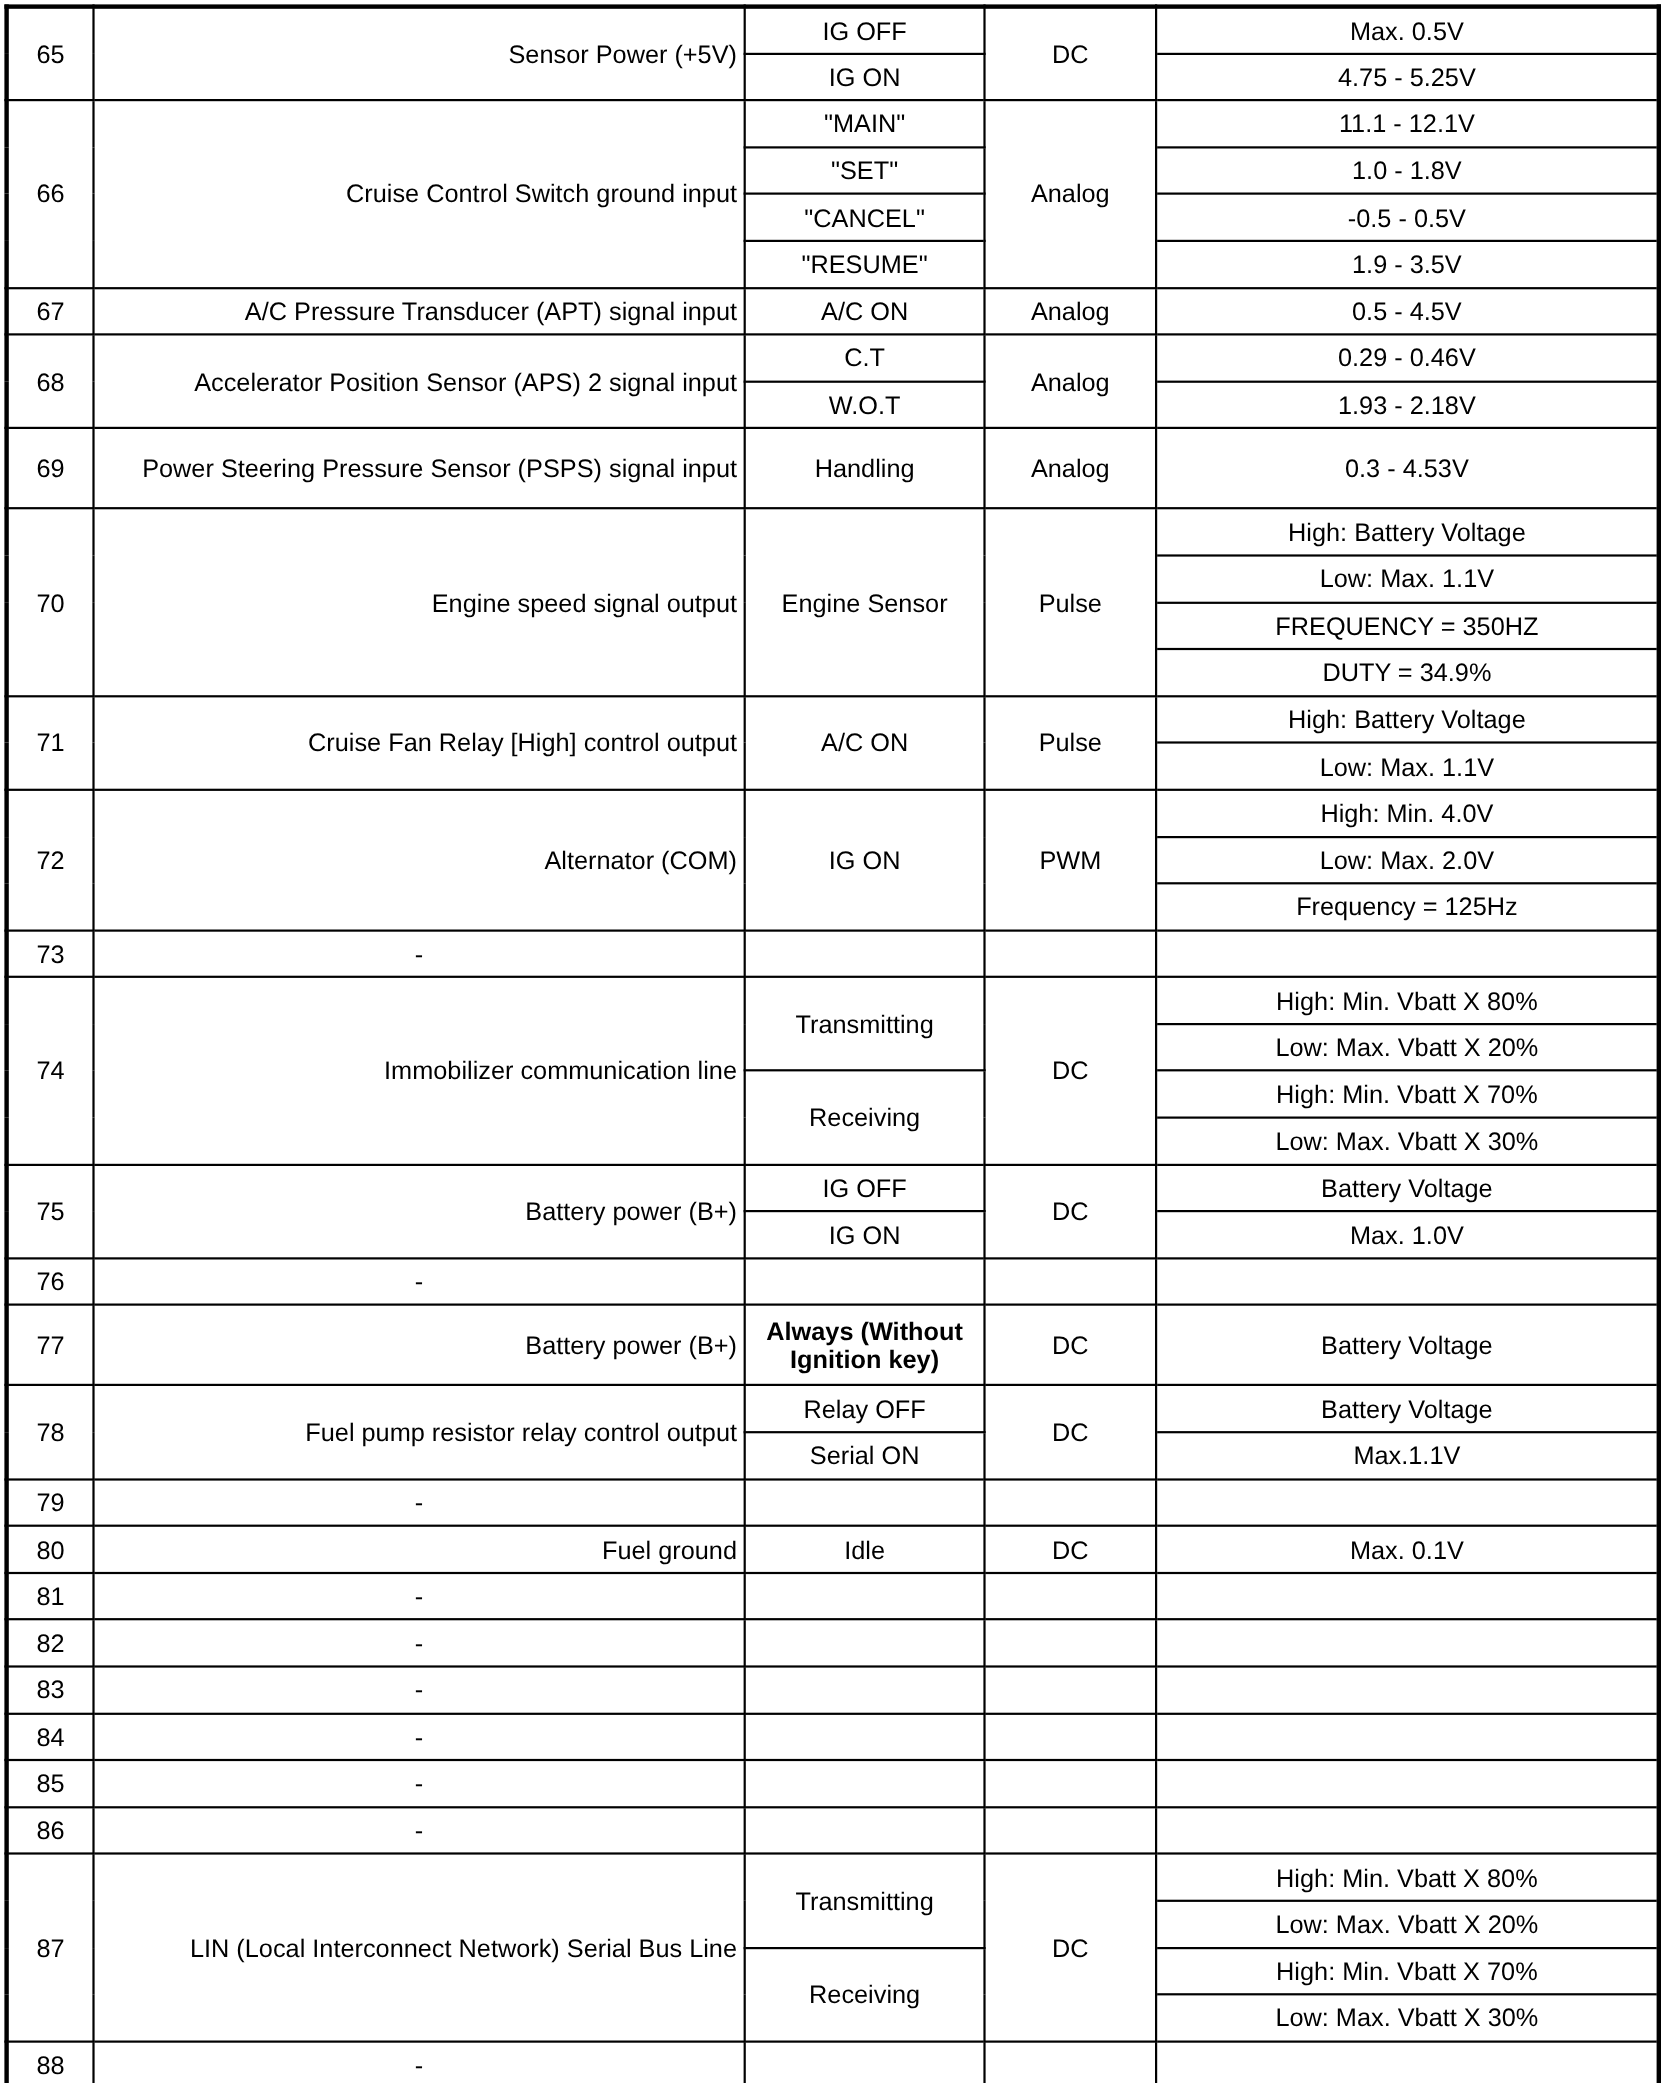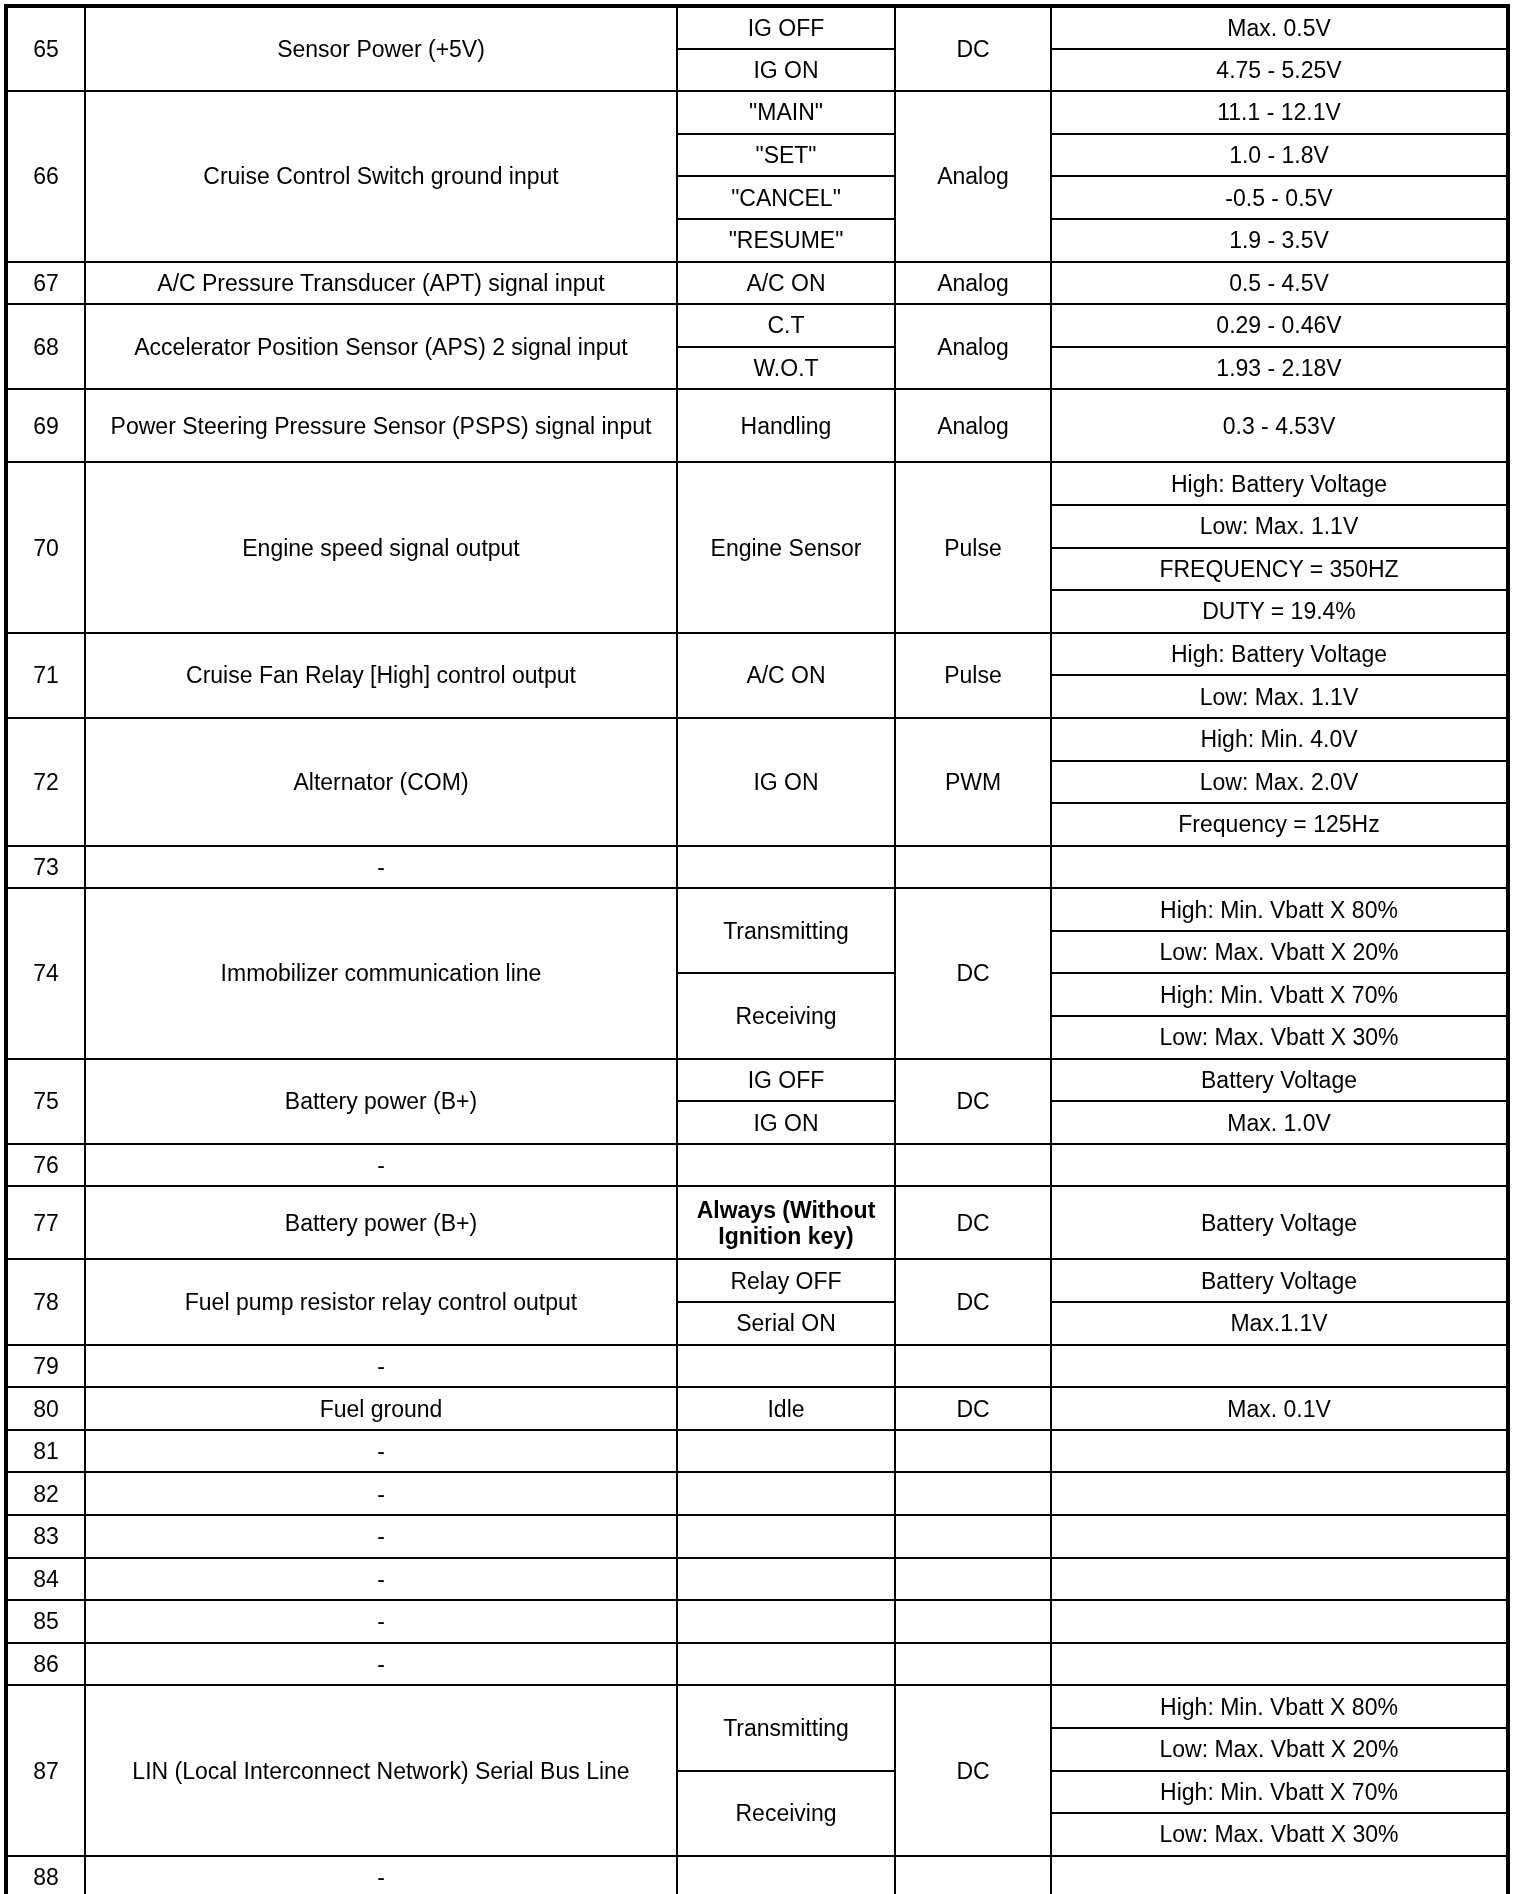--- a/index.html
+++ b/index.html
@@ -13,21 +13,21 @@
   table.pins td {
     border: 2px solid #000;
     padding: 0 6px;
     font-size: 23px;
     line-height: 26px;
     vertical-align: middle;
     text-align: center;
     overflow: hidden;
     white-space: nowrap;
   }
-  table.pins td.desc { text-align: center; white-space: normal; }
+  table.pins td.desc { text-align: right; white-space: normal; }
   table.pins td.desc.blank { text-align: center; }
   table.pins td.cond.wrap { white-space: normal; font-weight: bold; }
   table.pins tr { height: 42.6px; }
   table.pins tr.tall { height: 73px; }
   col.c-no { width: 79px; }
   col.c-desc { width: 592px; }
   col.c-cond { width: 218px; }
   col.c-type { width: 156px; }
   col.c-val { width: 457px; }
 </style>
@@ -105,21 +105,21 @@
         <td rowspan="4">Pulse</td>
         <td>High: Battery Voltage</td>
       </tr>
       <tr>
         <td>Low: Max. 1.1V</td>
       </tr>
       <tr>
         <td>FREQUENCY = 350HZ</td>
       </tr>
       <tr>
-        <td>DUTY = 19.4%</td>
+        <td>DUTY = 34.9%</td>
       </tr>
       <tr>
         <td rowspan="2">71</td>
         <td rowspan="2" class="desc">Cruise Fan Relay [High] control output</td>
         <td rowspan="2" class="cond">A/C ON</td>
         <td rowspan="2">Pulse</td>
         <td>High: Battery Voltage</td>
       </tr>
       <tr>
         <td>Low: Max. 1.1V</td>

